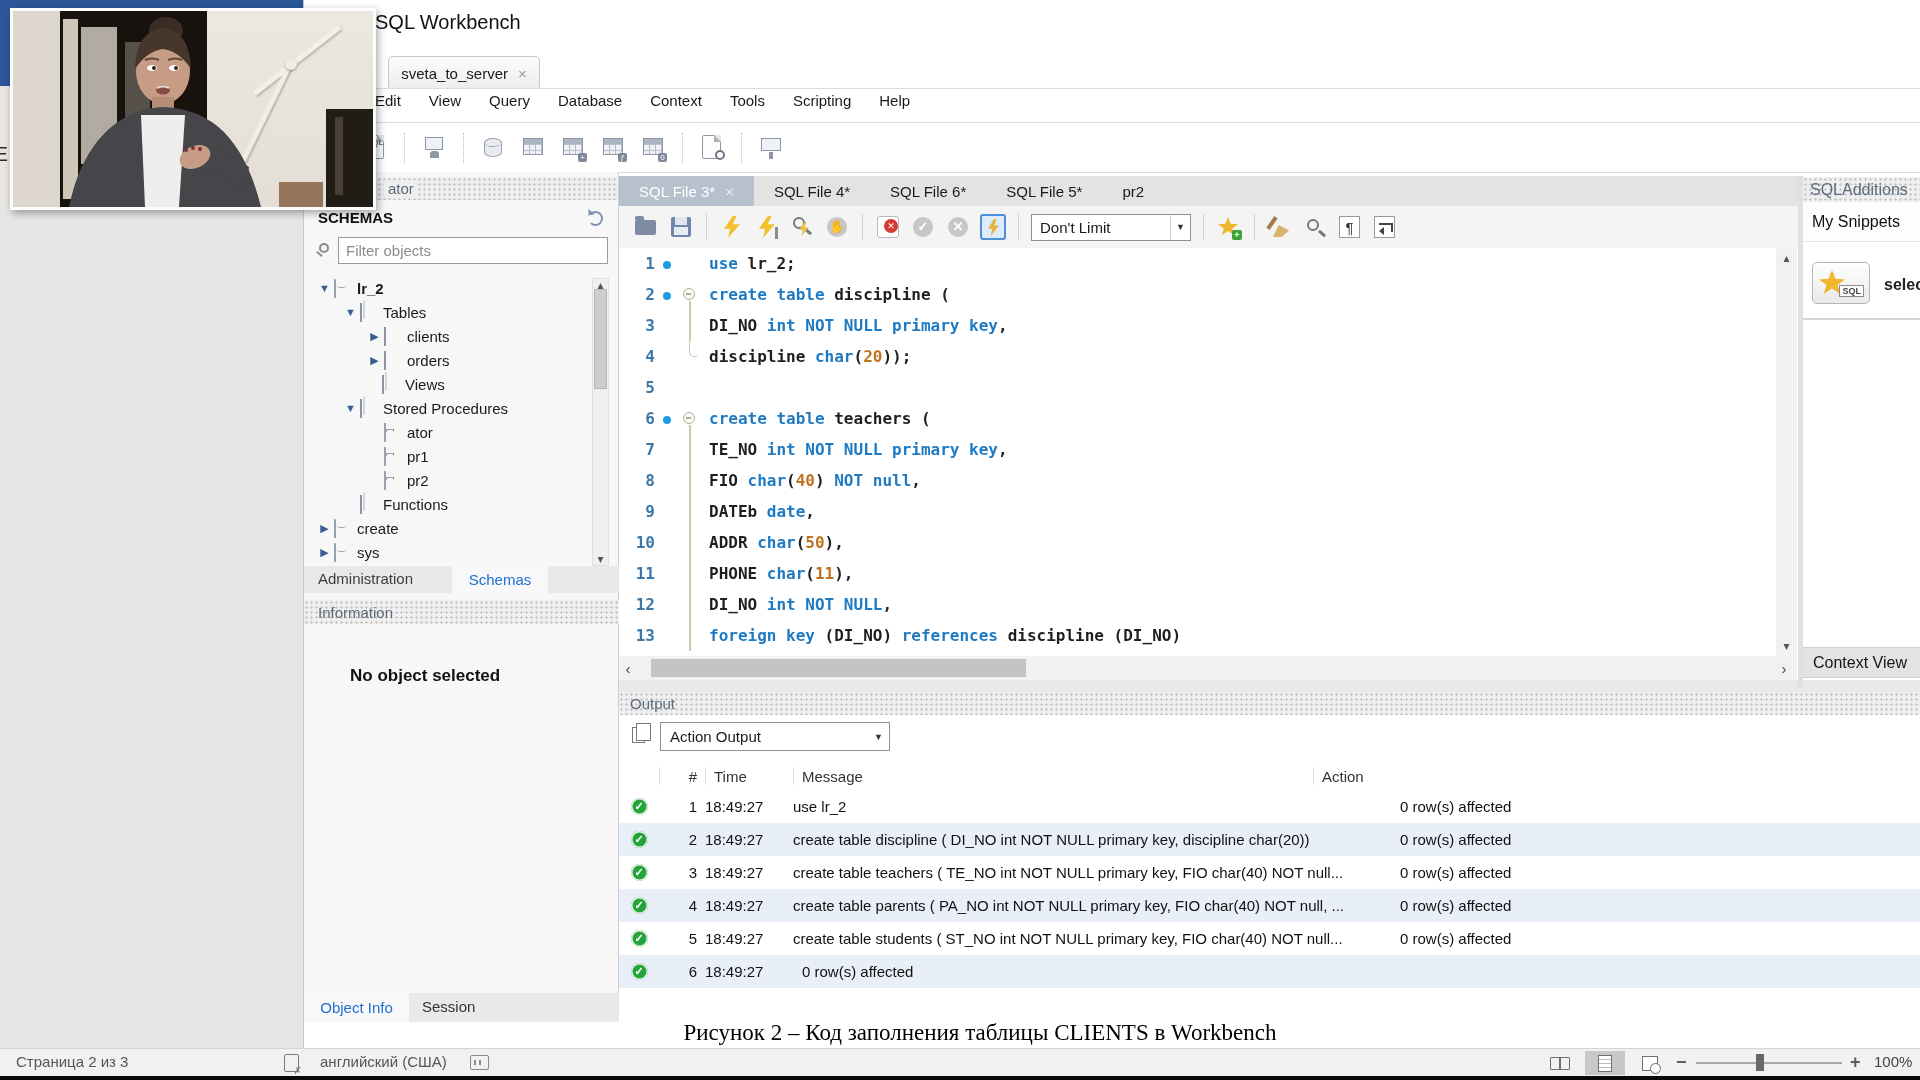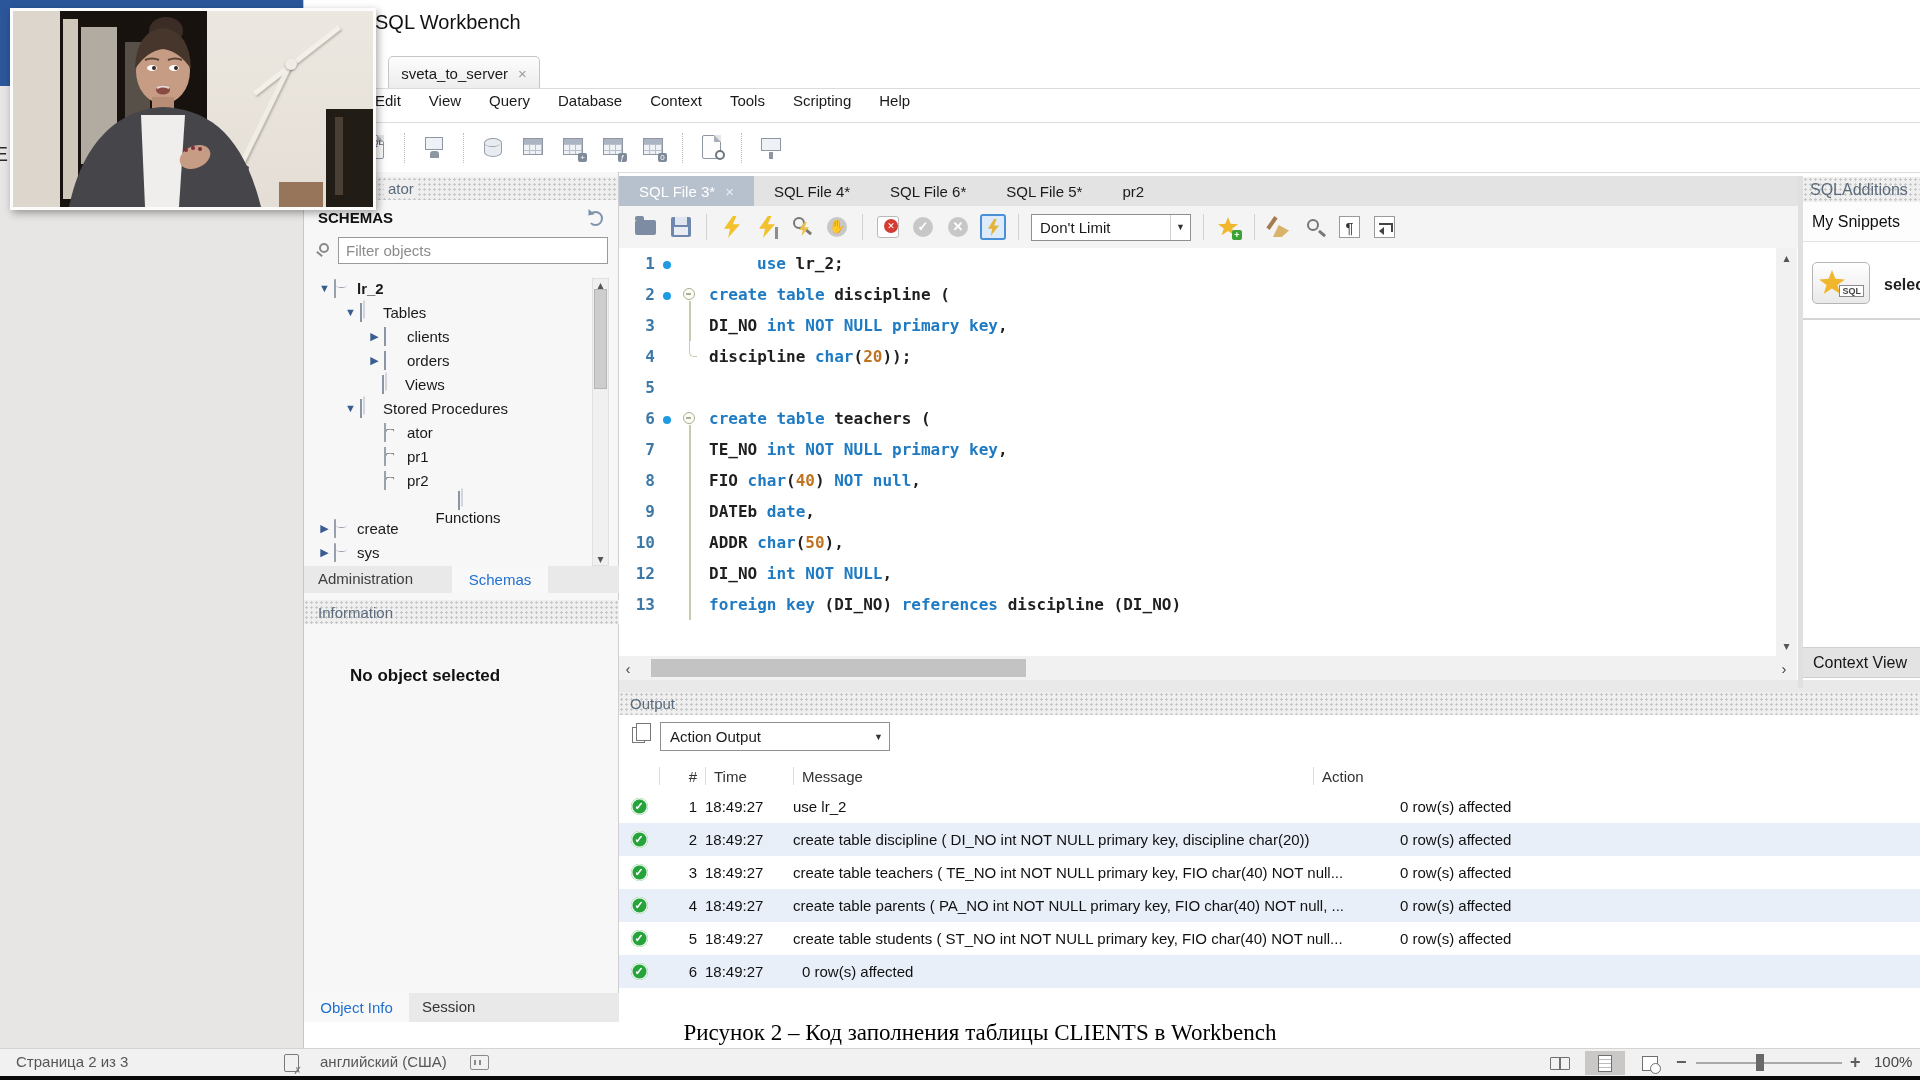--- a/index.html
+++ b/index.html
@@ -334,21 +334,21 @@
       <div class="tree-row" style="padding-left: 64px;">
         <span class="tr-arrow"></span>
         <span class="tr-ic"><span class="ic-proc"></span></span>
         <span>pr1</span>
       </div>
       <div class="tree-row" style="padding-left: 64px;">
         <span class="tr-arrow"></span>
         <span class="tr-ic"><span class="ic-proc"></span></span>
         <span>pr2</span>
       </div>
-      <div class="tree-row" style="padding-left: 40px; flex-direction: column;">
+      <div class="tree-row" style="padding-left: 40px;">
         <span class="tr-arrow"></span>
         <span class="tr-ic"><span class="ic-stack"></span></span>
         <span>Functions</span>
       </div>
       <div class="tree-row" style="padding-left: 14px;">
         <span class="tr-arrow">▶</span>
         <span class="tr-ic"><span class="ic-schema"></span></span>
         <span>create</span>
       </div>
       <div class="tree-row" style="padding-left: 14px;">
@@ -453,21 +453,21 @@
     <div class="ico">
         <div class="wrapbox"></div>
       </div>
   </div>
 
   <div class="abs code-area" id="code-area">
       <div class="code-line">
         <span class="cl-num">1</span>
         <span class="cl-dot"><i></i></span>
         <span class="cl-fold"></span>
-        <span style="padding-left: 8px; margin-left: 48px;"><span class="tk-k">use</span><span class="tk-p"> lr_2;</span></span>
+        <span style="padding-left: 8px;"><span class="tk-k">use</span><span class="tk-p"> lr_2;</span></span>
       </div>
       <div class="code-line">
         <span class="cl-num">2</span>
         <span class="cl-dot"><i></i></span>
         <span class="cl-fold">
           <span class="fold-circle"></span>
           <span class="fold-stem"></span>
         </span>
         <span style="padding-left: 8px;"><span class="tk-k">create table</span><span class="tk-p"> discipline (</span></span>
       </div>
@@ -526,20 +526,28 @@
         </span>
         <span style="padding-left: 8px;"><span class="tk-p">DATEb </span><span class="tk-k">date</span><span class="tk-p">,</span></span>
       </div>
       <div class="code-line">
         <span class="cl-num">10</span>
         <span class="cl-dot"></span>
         <span class="cl-fold">
           <span class="fold-line"></span>
         </span>
         <span style="padding-left: 8px;"><span class="tk-p">ADDR </span><span class="tk-k">char</span><span class="tk-p">(</span><span class="tk-n">50</span><span class="tk-p">),</span></span>
+      </div>
+      <div class="code-line">
+        <span class="cl-num">11</span>
+        <span class="cl-dot"></span>
+        <span class="cl-fold">
+          <span class="fold-line"></span>
+        </span>
+        <span style="padding-left: 8px;"><span class="tk-p">PHONE </span><span class="tk-k">char</span><span class="tk-p">(</span><span class="tk-n">11</span><span class="tk-p">),</span></span>
       </div>
       <div class="code-line">
         <span class="cl-num">12</span>
         <span class="cl-dot"></span>
         <span class="cl-fold">
           <span class="fold-line"></span>
         </span>
         <span style="padding-left: 8px;"><span class="tk-p">DI_NO </span><span class="tk-k">int NOT NULL</span><span class="tk-p">,</span></span>
       </div>
       <div class="code-line">

